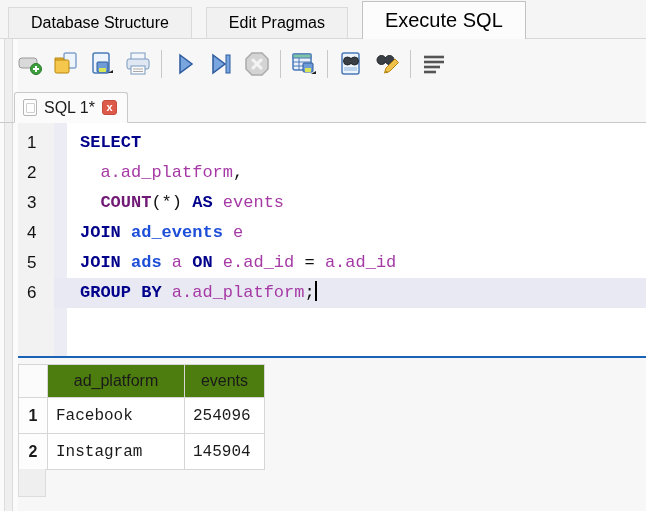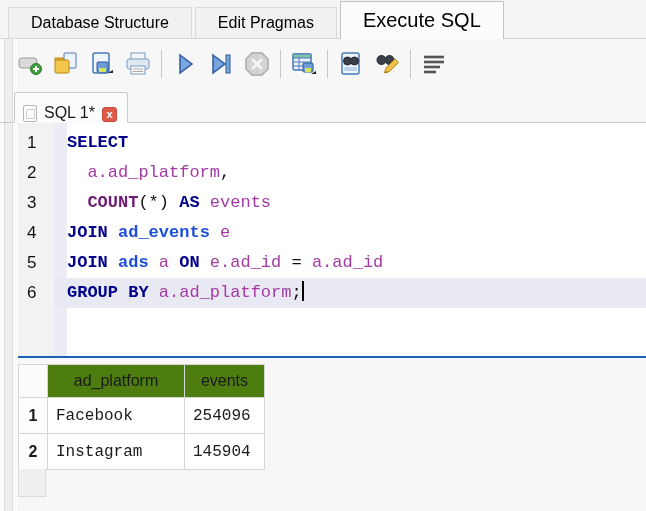--- a/index.html
+++ b/index.html
@@ -10,46 +10,46 @@
     position:relative;
     overflow:hidden;
     color:#1a1a1a;
   }
   
   .left-strip { position:absolute; left:0; top:0; bottom:0; width:18px; background:#fbfbfb; }
   .left-strip .band { position:absolute; left:4px; top:0; bottom:0; width:9px; background:#efefef; border-left:1px solid #dcdcdc; border-right:1px solid #dcdcdc; }
 
   
   .main-tabs { position:absolute; left:0; top:0; right:0; height:39px; display:flex; align-items:flex-end; padding-left:8px; border-bottom:1px solid #d8d8d8; background:#f5f5f5; }
-  .main-tab { height:31px; display:flex; align-items:center; padding:0 22px; font-size:16px; color:#000; background:#f1f1f1; border:1px solid #dadada; border-bottom:none; margin-right:3px; cursor:default; white-space:nowrap; }
+  .main-tab { height:31px; display:flex; align-items:center; padding:0 22px; font-size:16px; color:#000; background:#f1f1f1; border:1px solid #dadada; border-bottom:none; margin-right:14px; cursor:default; white-space:nowrap; }
   .main-tab.active { height:38px; background:#fcfcfc; border:1px solid #c2c2c2; border-bottom:none; position:relative; z-index:2; margin-bottom:-1px; font-size:20px; }
 
   
   .toolbar { position:absolute; left:0; top:40px; right:0; height:47px; display:flex; align-items:center; padding-left:14px; }
   .tb-btn { width:32px; height:32px; display:flex; align-items:center; justify-content:center; margin-right:4px; border-radius:3px; }
   .tb-sep { width:1px; height:28px; background:#c8c8c8; margin:0 7px 0 3px; }
   .tb-btn svg { display:block; }
 
   
   .subtab-bar { position:absolute; left:0; top:87px; right:0; height:36px; }
   .subtab-bar .baseline { position:absolute; left:0; right:0; bottom:0; height:1px; background:#c9c9c9; }
-  .sql-tab { position:absolute; left:14px; bottom:0; height:31px; display:flex; align-items:flex-end; gap:7px; padding:0 10px 0 8px; background:#fbfbfb; border:1px solid #c9c9c9; border-bottom:1px solid #fbfbfb; border-radius:3px 3px 0 0; font-size:16px; }
+  .sql-tab { position:absolute; left:14px; bottom:0; height:31px; display:flex; align-items:center; gap:7px; padding:0 10px 0 8px; background:#fbfbfb; border:1px solid #c9c9c9; border-bottom:1px solid #fbfbfb; border-radius:3px 3px 0 0; font-size:16px; }
   .doc-icon { width:14px; height:17px; background:#fdfdfd; border:1px solid #b5b5b5; border-radius:2px; position:relative; }
   .doc-icon:after { content:""; position:absolute; left:2px; top:3px; width:7px; height:8px; border:1px solid #cfcfcf; border-radius:1px; }
   .close-btn { width:15px; height:15px; background:#dd5a4b; border:1px solid #c64b3e; border-radius:3px; color:#fff; font-size:11px; font-weight:bold; display:flex; align-items:center; justify-content:center; line-height:1; }
 
   
   .editor { position:absolute; left:18px; top:123px; width:628px; height:235px; background:#ffffff; border-bottom:2px solid #1a62b5; font-family:"Liberation Mono", monospace; font-size:17px; overflow:hidden; }
   .gutter-bg { position:absolute; left:0; top:0; bottom:0; width:36px; background:#f2f2f2; }
   .fold-bg { position:absolute; left:36px; top:0; bottom:0; width:13px; background:#ececf4; }
   .ed-lines { position:relative; padding-top:5px; }
   .ed-line { display:flex; height:30px; line-height:30px; position:relative; }
   .ed-line .num { width:36px; padding-left:9px; color:#111; font-family:"Liberation Sans", sans-serif; font-size:17px; flex:0 0 36px; }
   .ed-line .fold { width:13px; flex:0 0 13px; }
-  .ed-line .code { white-space:pre; flex:1; }
+  .ed-line .code { white-space:pre; padding-left:13px; flex:1; }
   .ed-line.current .code, .ed-line.current .fold { background:#e9e9f3; }
   .tok-kw  { color:#00008b; font-weight:bold; }
   .tok-fn  { color:#701a75; font-weight:bold; }
   .tok-tbl { color:#1d4ed8; font-weight:bold;text-align:center; }
   .tok-id  { color:#a53aa5; }
   .tok-pl  { color:#101010; }
   .caret { display:inline-block; width:2px; height:20px; background:#000; vertical-align:-4px; }
 
   
   .results { position:absolute; left:18px; top:364px; font-size:15px; }

